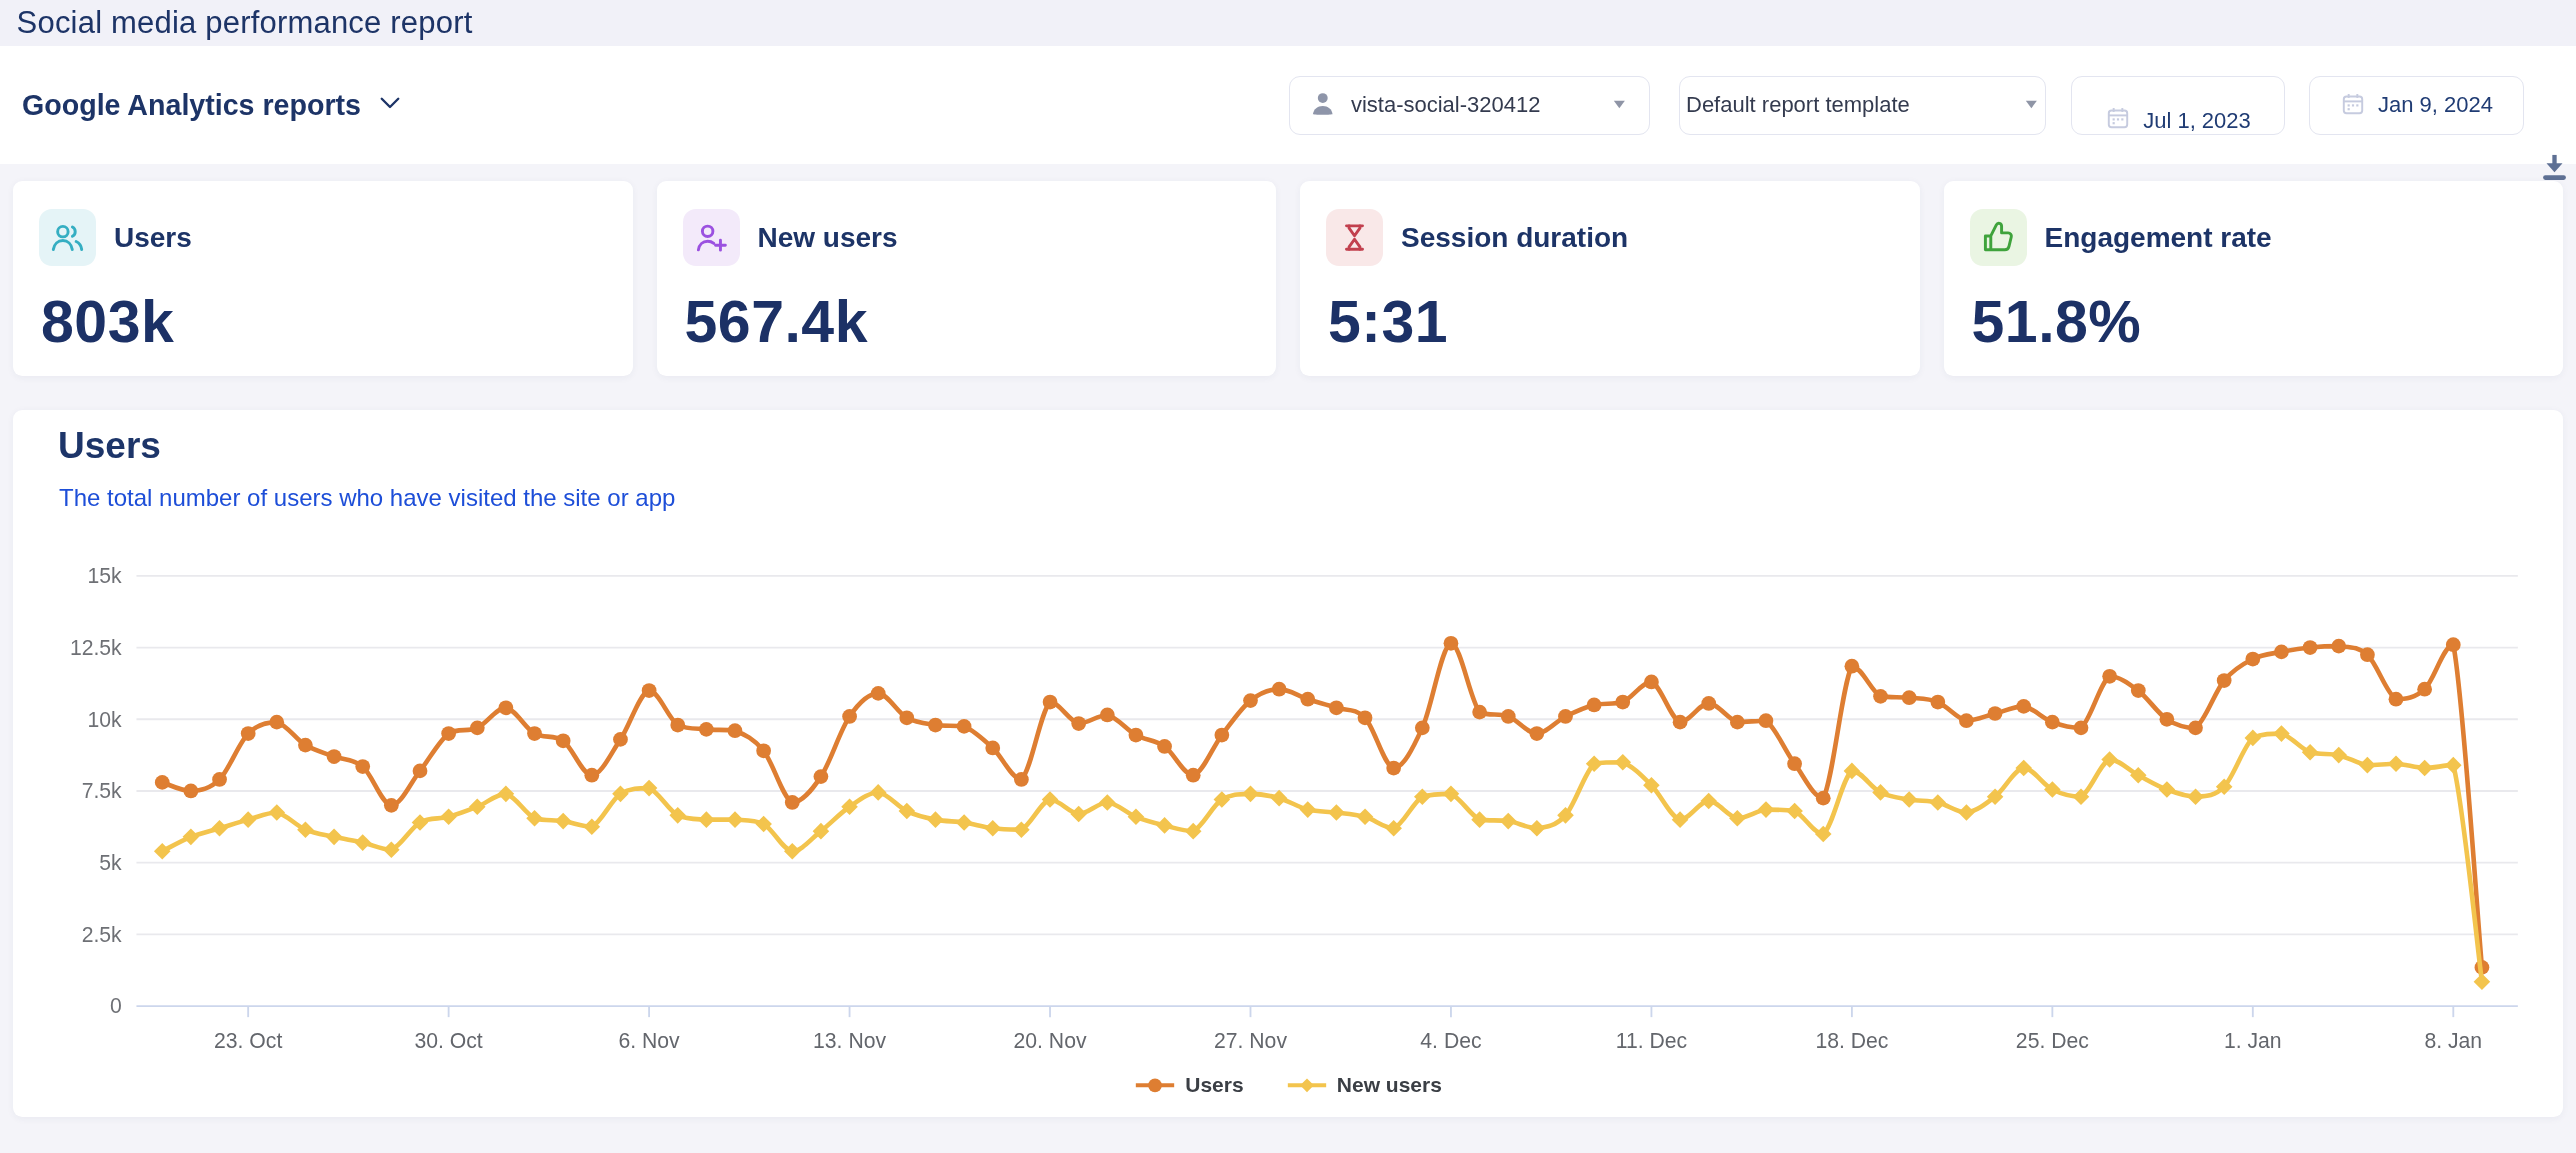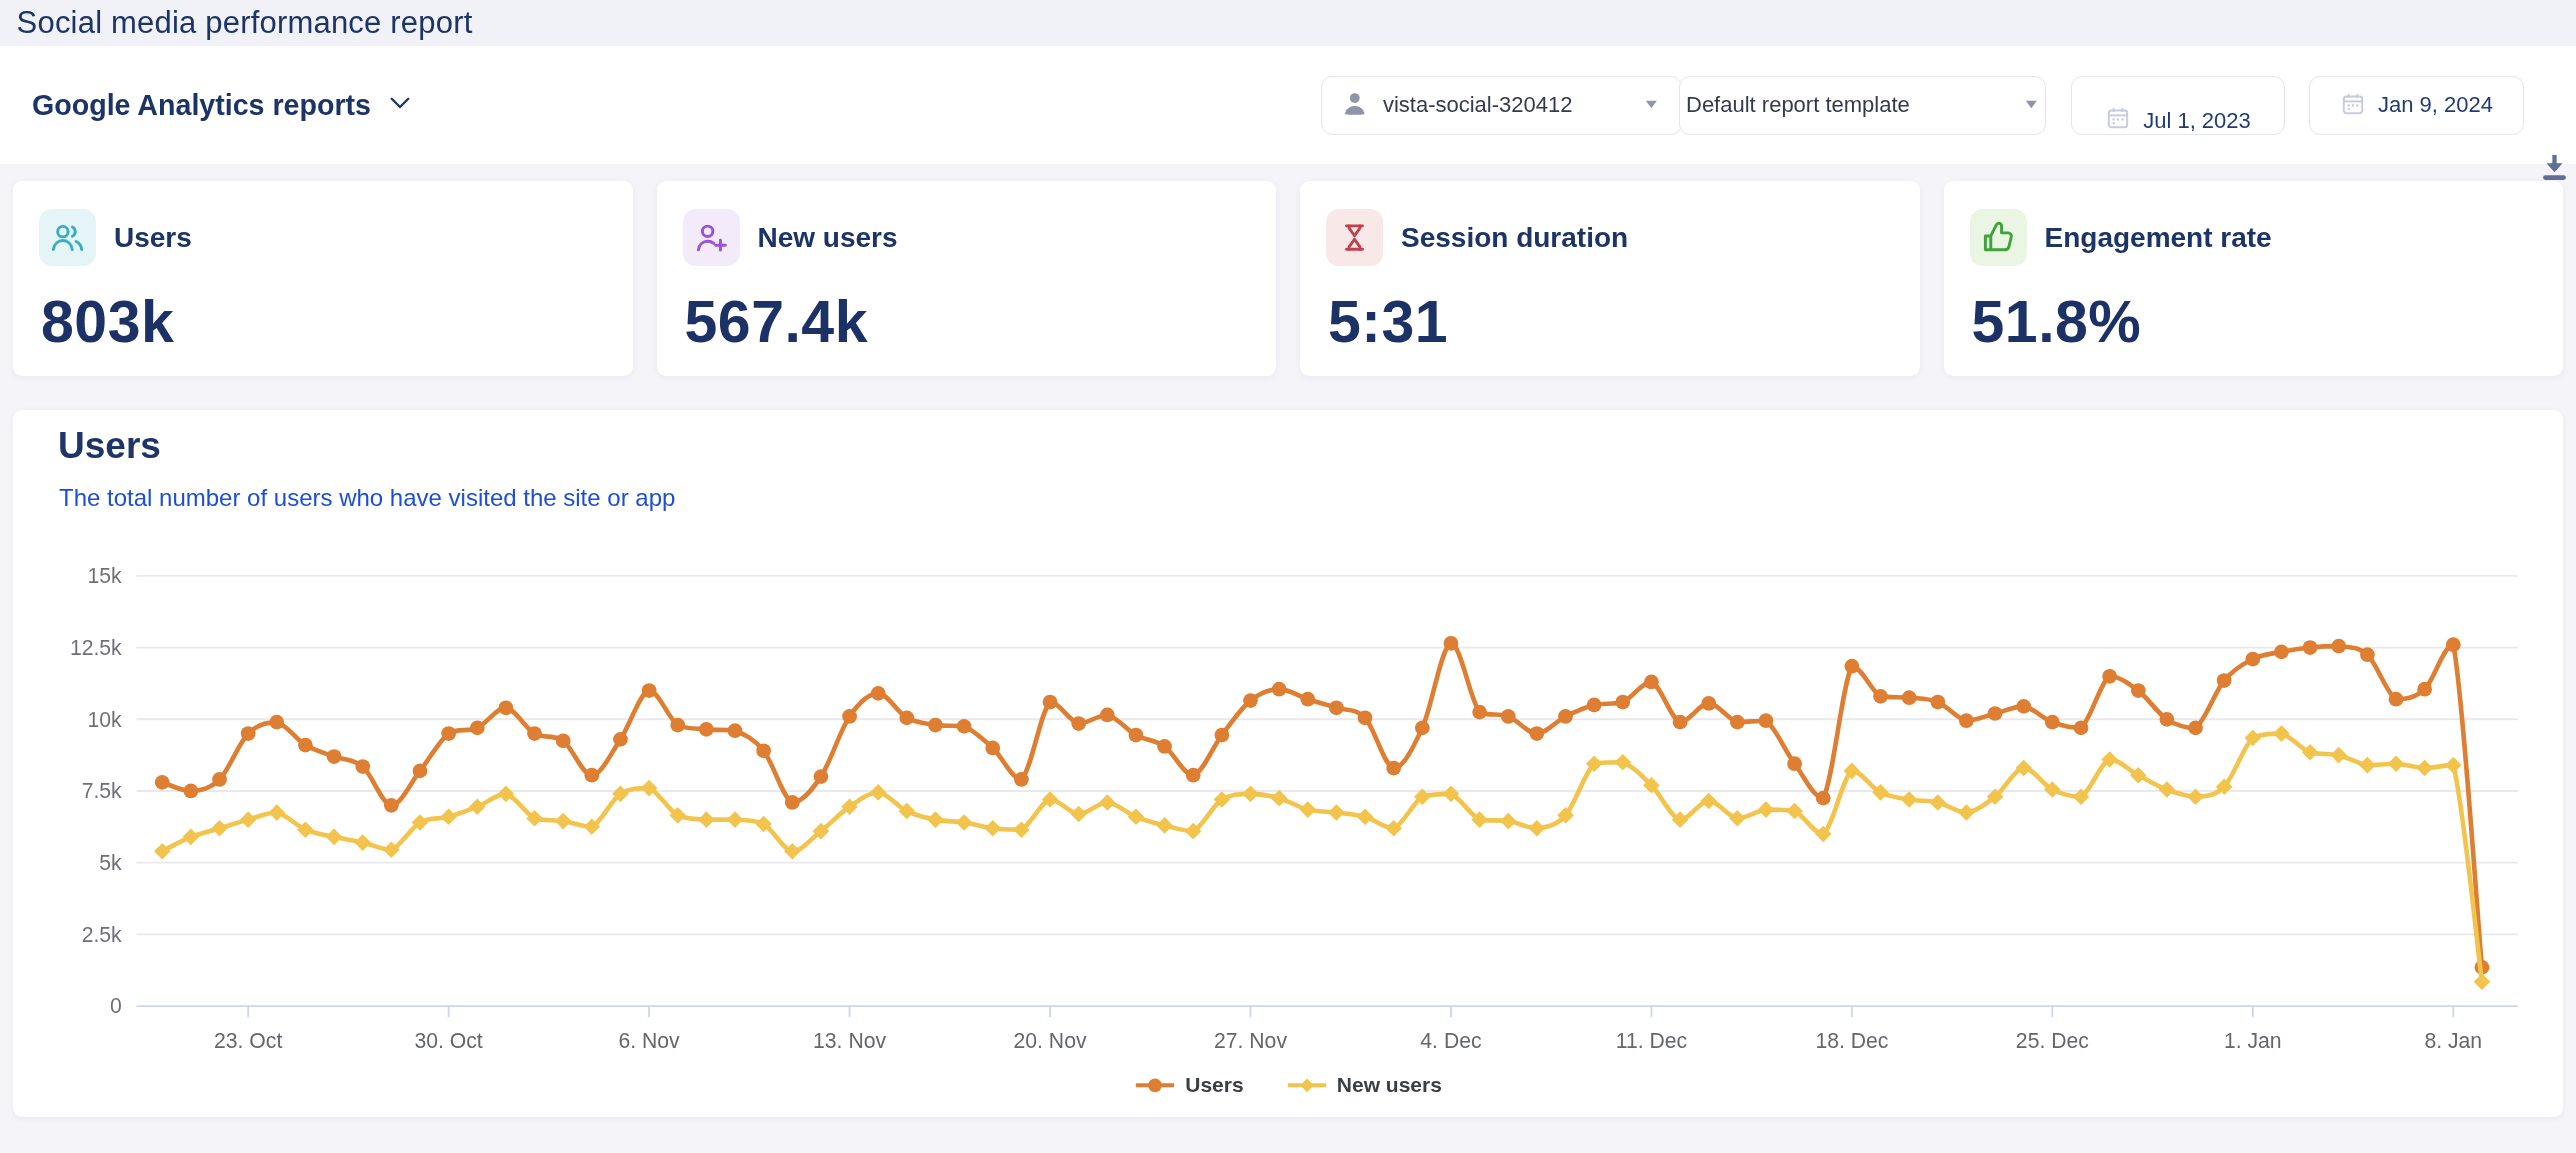--- a/index.html
+++ b/index.html
@@ -5,24 +5,24 @@
   * { margin:0; padding:0; box-sizing:border-box; }
   html,body { width:2576px; height:1153px; }
   body { font-family:"Liberation Sans", sans-serif; background:#f4f4f9; position:relative; overflow:hidden; }
 
   
   .header { position:absolute; left:0; top:0; width:2576px; height:46px; background:#f1f1f8; }
   .page-title { position:absolute; left:16.6px; top:50%; transform:translateY(-50%); font-size:31px; font-weight:400; color:#1d3467; letter-spacing:0.2px; }
 
   
   .toolbar { position:absolute; left:0; top:46px; width:2576px; height:118px; background:#ffffff; }
-  .section-select { position:absolute; left:32px; top:0; height:118px; display:flex; align-items:center; gap:18.4px; cursor:pointer; }
+  .section-select { position:absolute; left:22px; top:0; height:118px; display:flex; align-items:center; gap:18.4px; cursor:pointer; }
   .section-label { font-size:28.6px; font-weight:700; color:#1d3467; }
   .box { position:absolute; top:29.5px; height:59px; background:#fff; border:1.8px solid #e3e5f0; border-radius:11px; display:flex; align-items:center; cursor:pointer; }
-  .box-account { left:1289px; width:361px; padding:0 22px 0 18.4px; gap:13px;margin-left:32px; }
+  .box-account { left:1289px; width:361px; padding:0 22px 0 18.4px; gap:13px; }
   .box-template { left:1679px; width:367px; padding:0 6px; }
   .box-date1 { left:2071px; width:214px; justify-content:center; gap:12px;align-items:flex-end; }
   .box-date2 { left:2309px; width:215px; justify-content:center; gap:12px; }
   .box-text { font-size:22px; color:#343b4f; white-space:nowrap; }
   .date-text { font-size:22px; color:#203c74; font-weight:500; white-space:nowrap; }
   .caret { margin-left:auto; flex:none; }
   .download-btn { position:absolute; left:2534px; top:103px; width:41px; height:41px; display:flex; align-items:center; justify-content:center; cursor:pointer; }
 
   
   .cards-row { position:absolute; left:13px; top:181px; width:2550px; height:195px; display:flex; gap:24px; }

